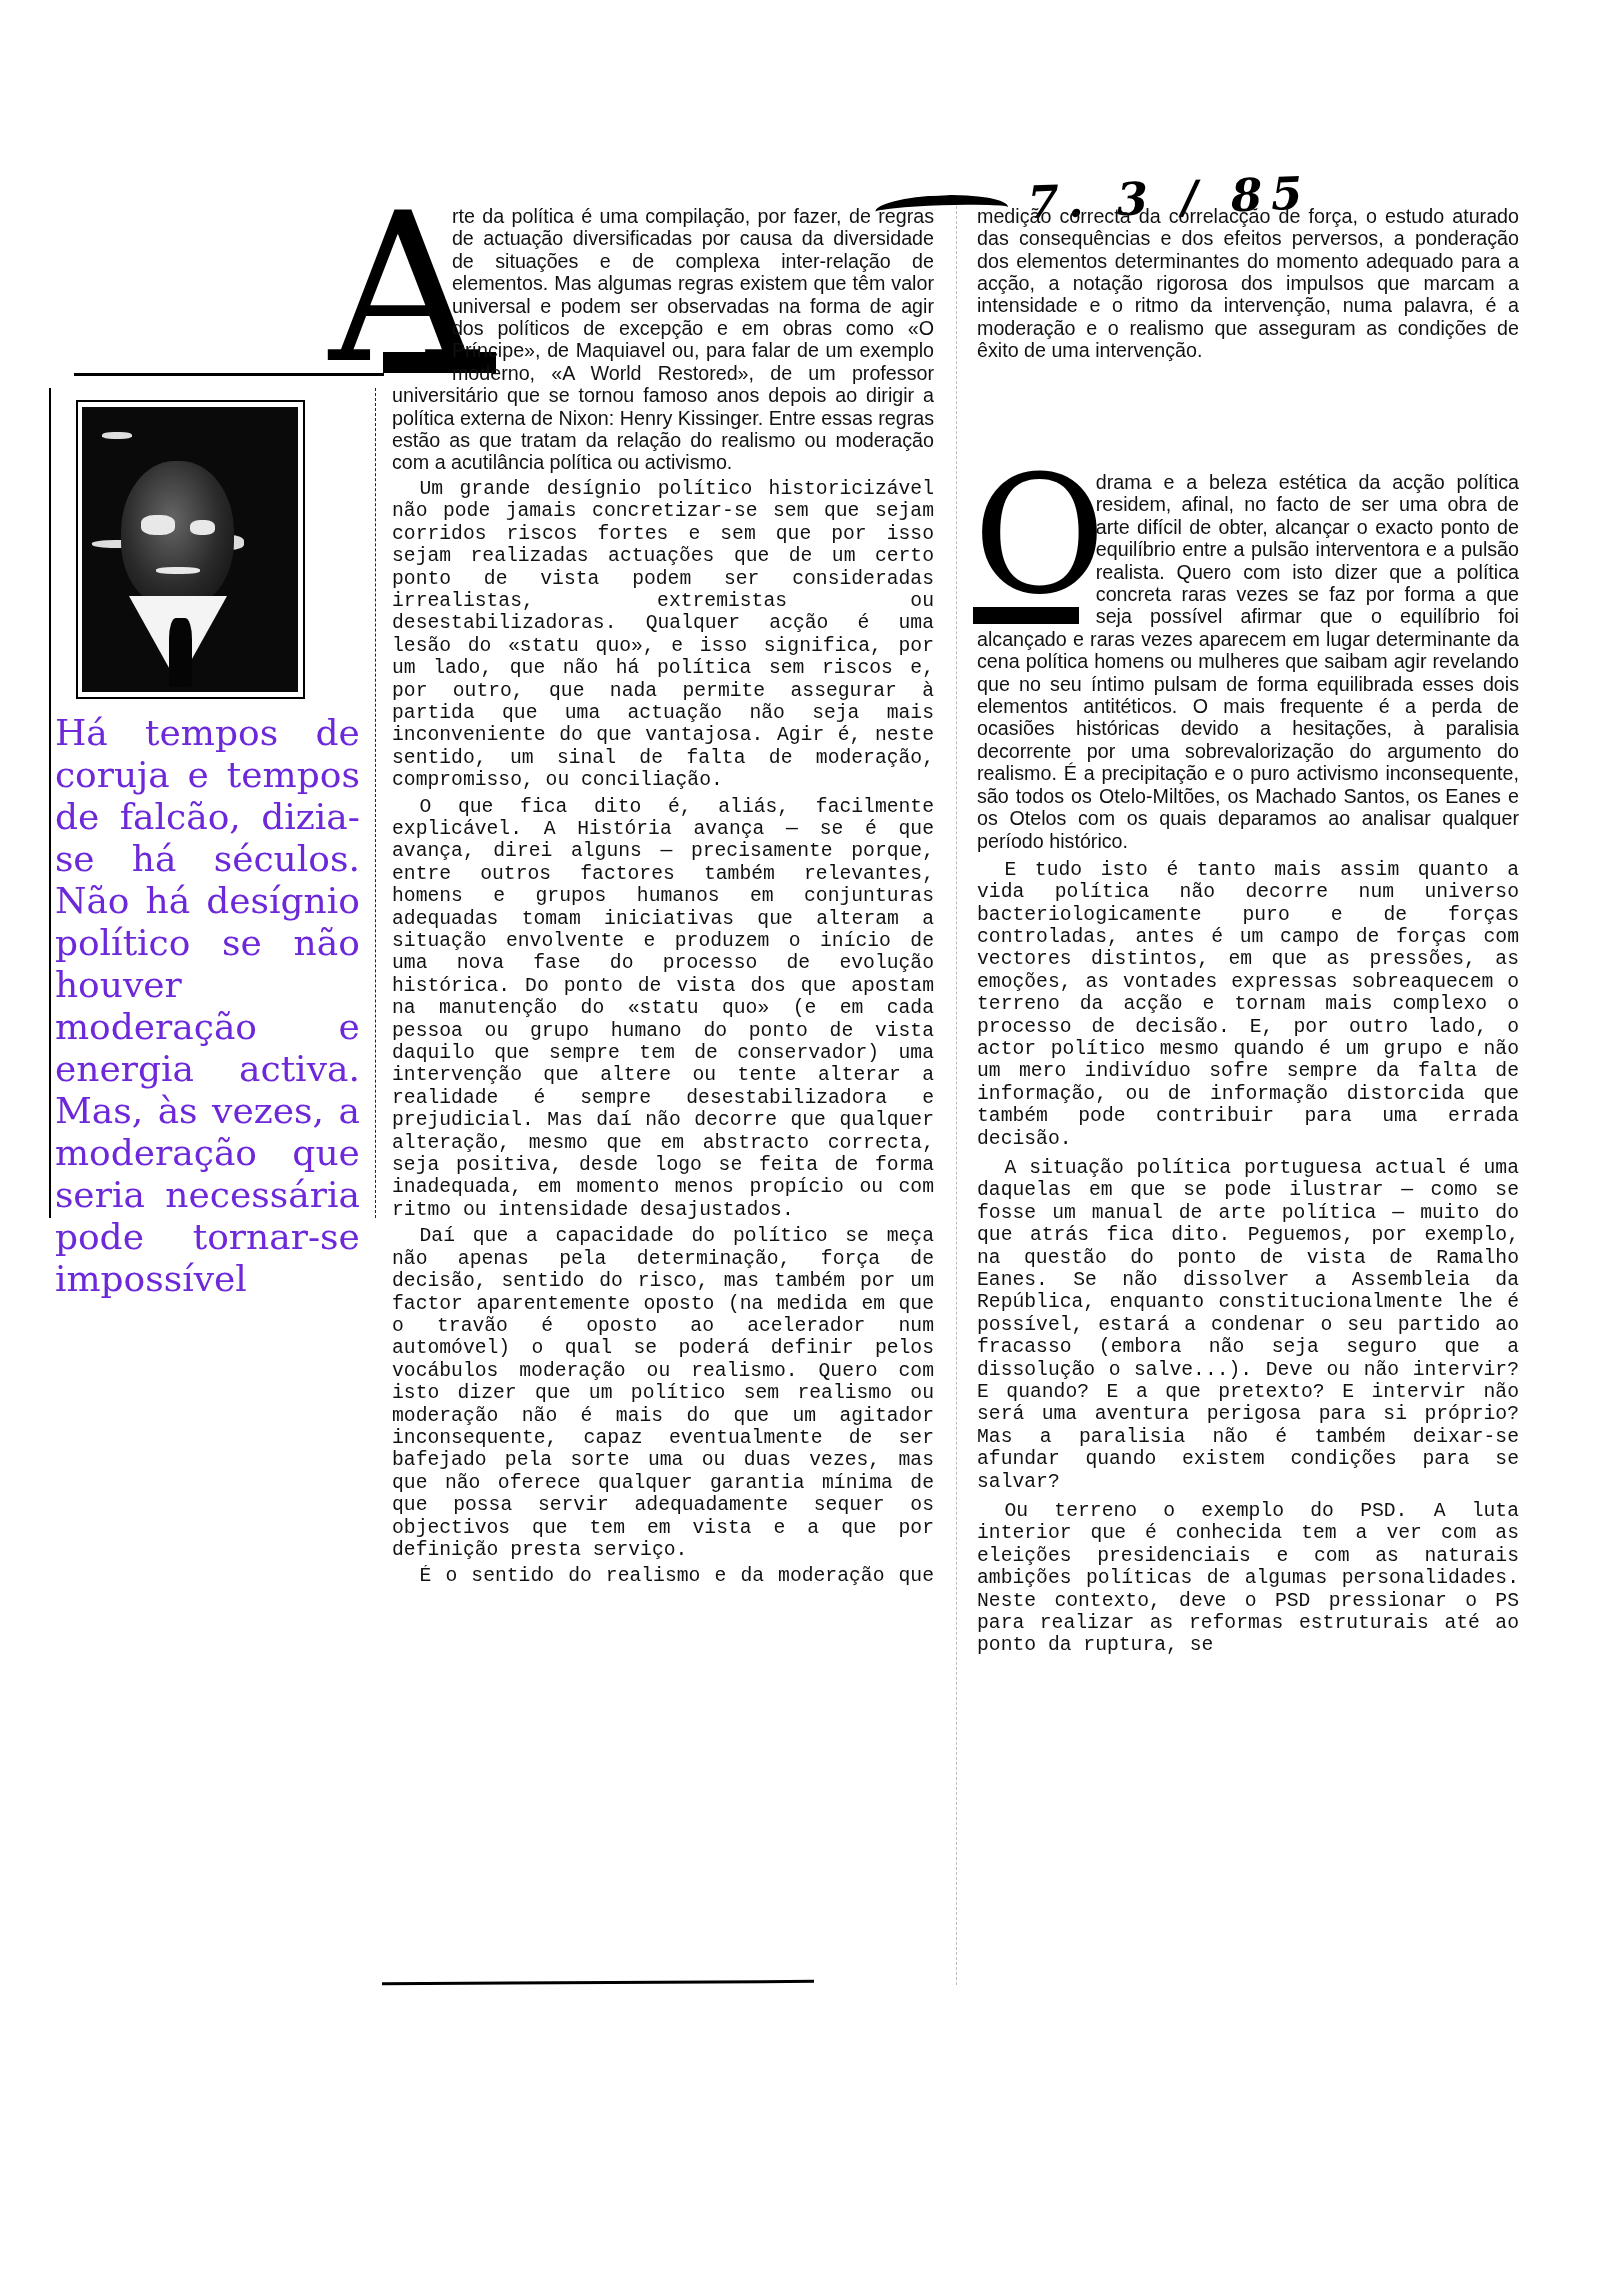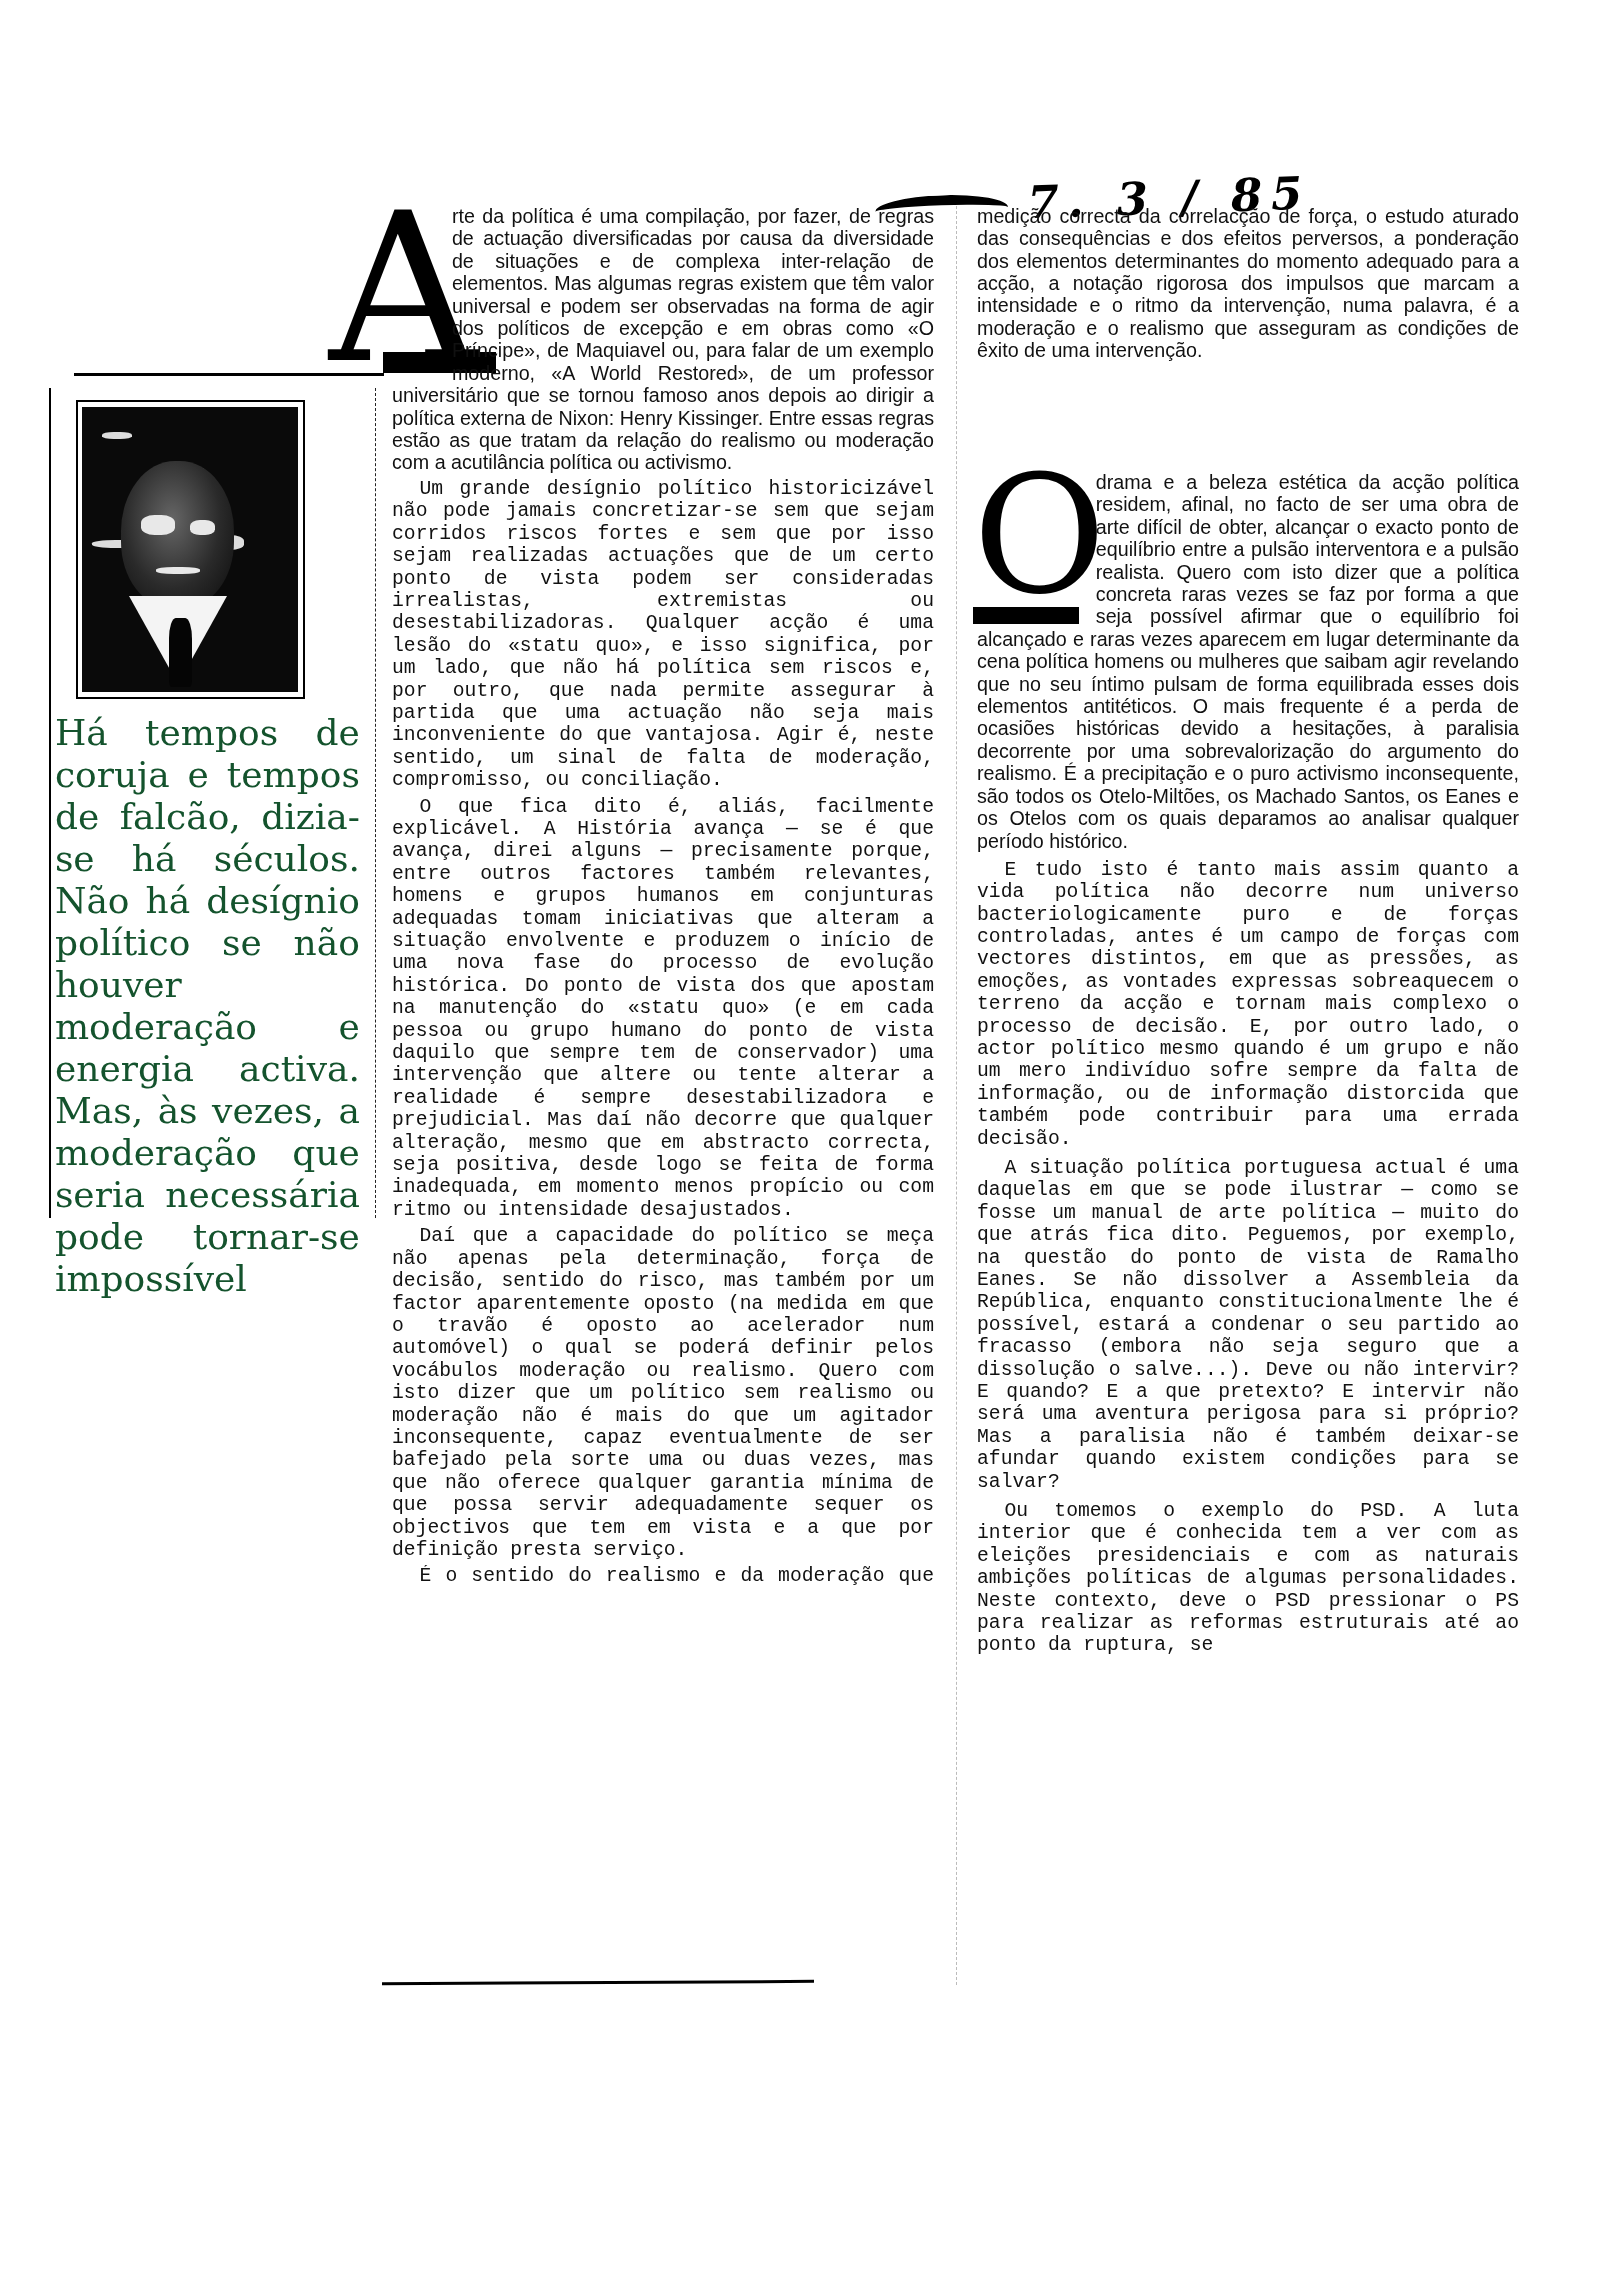--- a/index.html
+++ b/index.html
@@ -25,21 +25,21 @@
   .photo .face { position: absolute; left: 39px; top: 54px; width: 113px; height: 147px; border-radius: 48% 48% 45% 45%;
                  background: radial-gradient(ellipse at 45% 40%, #666 0%, #2a2a2a 55%, #0a0a0a 100%); }
   .photo .shirt { position: absolute; left: 47px; top: 189px; width: 0; height: 0;
                   border-left: 49px solid transparent; border-right: 49px solid transparent;
                   border-top: 88px solid #f4f4f4; }
   .photo .tie { position: absolute; left: 87px; top: 211px; width: 22.6px; height: 69px; background: #050505;
                 border-radius: 30% 30% 10% 10%; }
   .photo .speck { position: absolute; background: #ddd; border-radius: 40%; }
 
   .pullquote { position: absolute; left: 0px; top: 324px; width: 305px;
-               font-family: "DejaVu Serif", serif; font-size: 36px; line-height: 42px; color: #14532d;
+               font-family: "DejaVu Serif", serif; font-size: 36px; line-height: 42px; color: #6d28d9;
                text-align: justify; text-align-last: left; padding-left: 3.9px; }
 
   
   .col { position: absolute; font-family: "Liberation Sans", "DejaVu Sans", sans-serif;
          font-size: 19.7px; line-height: 22.4px; text-align: justify; color: #111; }
   .col p { margin: 4px; text-indent: 0; }
   .col p.indent { text-indent: 27.5px; font-family: Liberation Mono, monospace; }
 
   .col-mid { left: 388px; top: 201px; width: 550px; }
   .col-right { left: 973px; top: 201px; width: 550px; }
@@ -104,18 +104,18 @@
 
   <div class="col col-right">
     <p style="height:224px;overflow:hidden;position:relative;">
       <span style="position:absolute;left:0;right:0;top:-22.6px;text-align:justify;">É o sentido do realismo e da moderação que permitem a medição correcta da correlacção de força, o estudo aturado das consequências e dos efeitos perversos, a ponderação dos elementos determinantes do momento adequado para a acção, a notação rigorosa dos impulsos que marcam a intensidade e o ritmo da intervenção, numa palavra, é a moderação e o realismo que asseguram as condições de êxito de uma intervenção.</span>
     </p>
     <div style="height:34px;"></div>
     <div class="dropcap-o">O</div>
     <p>drama e a beleza estética da acção política residem, afinal, no facto de ser uma obra de arte difícil de obter, alcançar o exacto ponto de equilíbrio entre a pulsão interventora e a pulsão realista. Quero com isto dizer que a política concreta raras vezes se faz por forma a que seja possível afirmar que o equilíbrio foi alcançado e raras vezes aparecem em lugar determinante da cena política homens ou mulheres que saibam agir revelando que no seu íntimo pulsam de forma equilibrada esses dois elementos antitéticos. O mais frequente é a perda de ocasiões históricas devido a hesitações, à paralisia decorrente por uma sobrevalorização do argumento do realismo. É a precipitação e o puro activismo inconsequente, são todos os Otelo-Miltões, os Machado Santos, os Eanes e os Otelos com os quais deparamos ao analisar qualquer período histórico.</p>
     <p class="indent" style="margin-top:6.9px;">E tudo isto é tanto mais assim quanto a vida política não decorre num universo bacteriologicamente puro e de forças controladas, antes é um campo de forças com vectores distintos, em que as pressões, as emoções, as vontades expressas sobreaquecem o terreno da acção e tornam mais complexo o processo de decisão. E, por outro lado, o actor político mesmo quando é um grupo e não um mero indivíduo sofre sempre da falta de informação, ou de informação distorcida que também pode contribuir para uma errada decisão.</p>
     <p class="indent" style="margin-top:6.9px;">A situação política portuguesa actual é uma daquelas em que se pode ilustrar — como se fosse um manual de arte política — muito do que atrás fica dito. Peguemos, por exemplo, na questão do ponto de vista de Ramalho Eanes. Se não dissolver a Assembleia da República, enquanto constitucionalmente lhe é possível, estará a condenar o seu partido ao fracasso (embora não seja seguro que a dissolução o salve...). Deve ou não intervir? E quando? E a que pretexto? E intervir não será uma aventura perigosa para si próprio? Mas a paralisia não é também deixar-se afundar quando existem condições para se salvar?</p>
-    <p class="indent" style="margin-top:6.9px;">Ou tomemos o exemplo do PSD. A luta interior que é conhecida tem a ver com as eleições presidenciais e com as naturais ambições políticas de algumas personalidades. Neste contexto, deve o PSD pressionar o PS para realizar as reformas estruturais até ao ponto da ruptura, se</p>
+    <p class="indent" style="margin-top:6.9px;">Ou terreno o exemplo do PSD. A luta interior que é conhecida tem a ver com as eleições presidenciais e com as naturais ambições políticas de algumas personalidades. Neste contexto, deve o PSD pressionar o PS para realizar as reformas estruturais até ao ponto da ruptura, se</p>
   </div>
   <div class="bar-o"></div>
 
 </div>
 
 
 </body></html>

